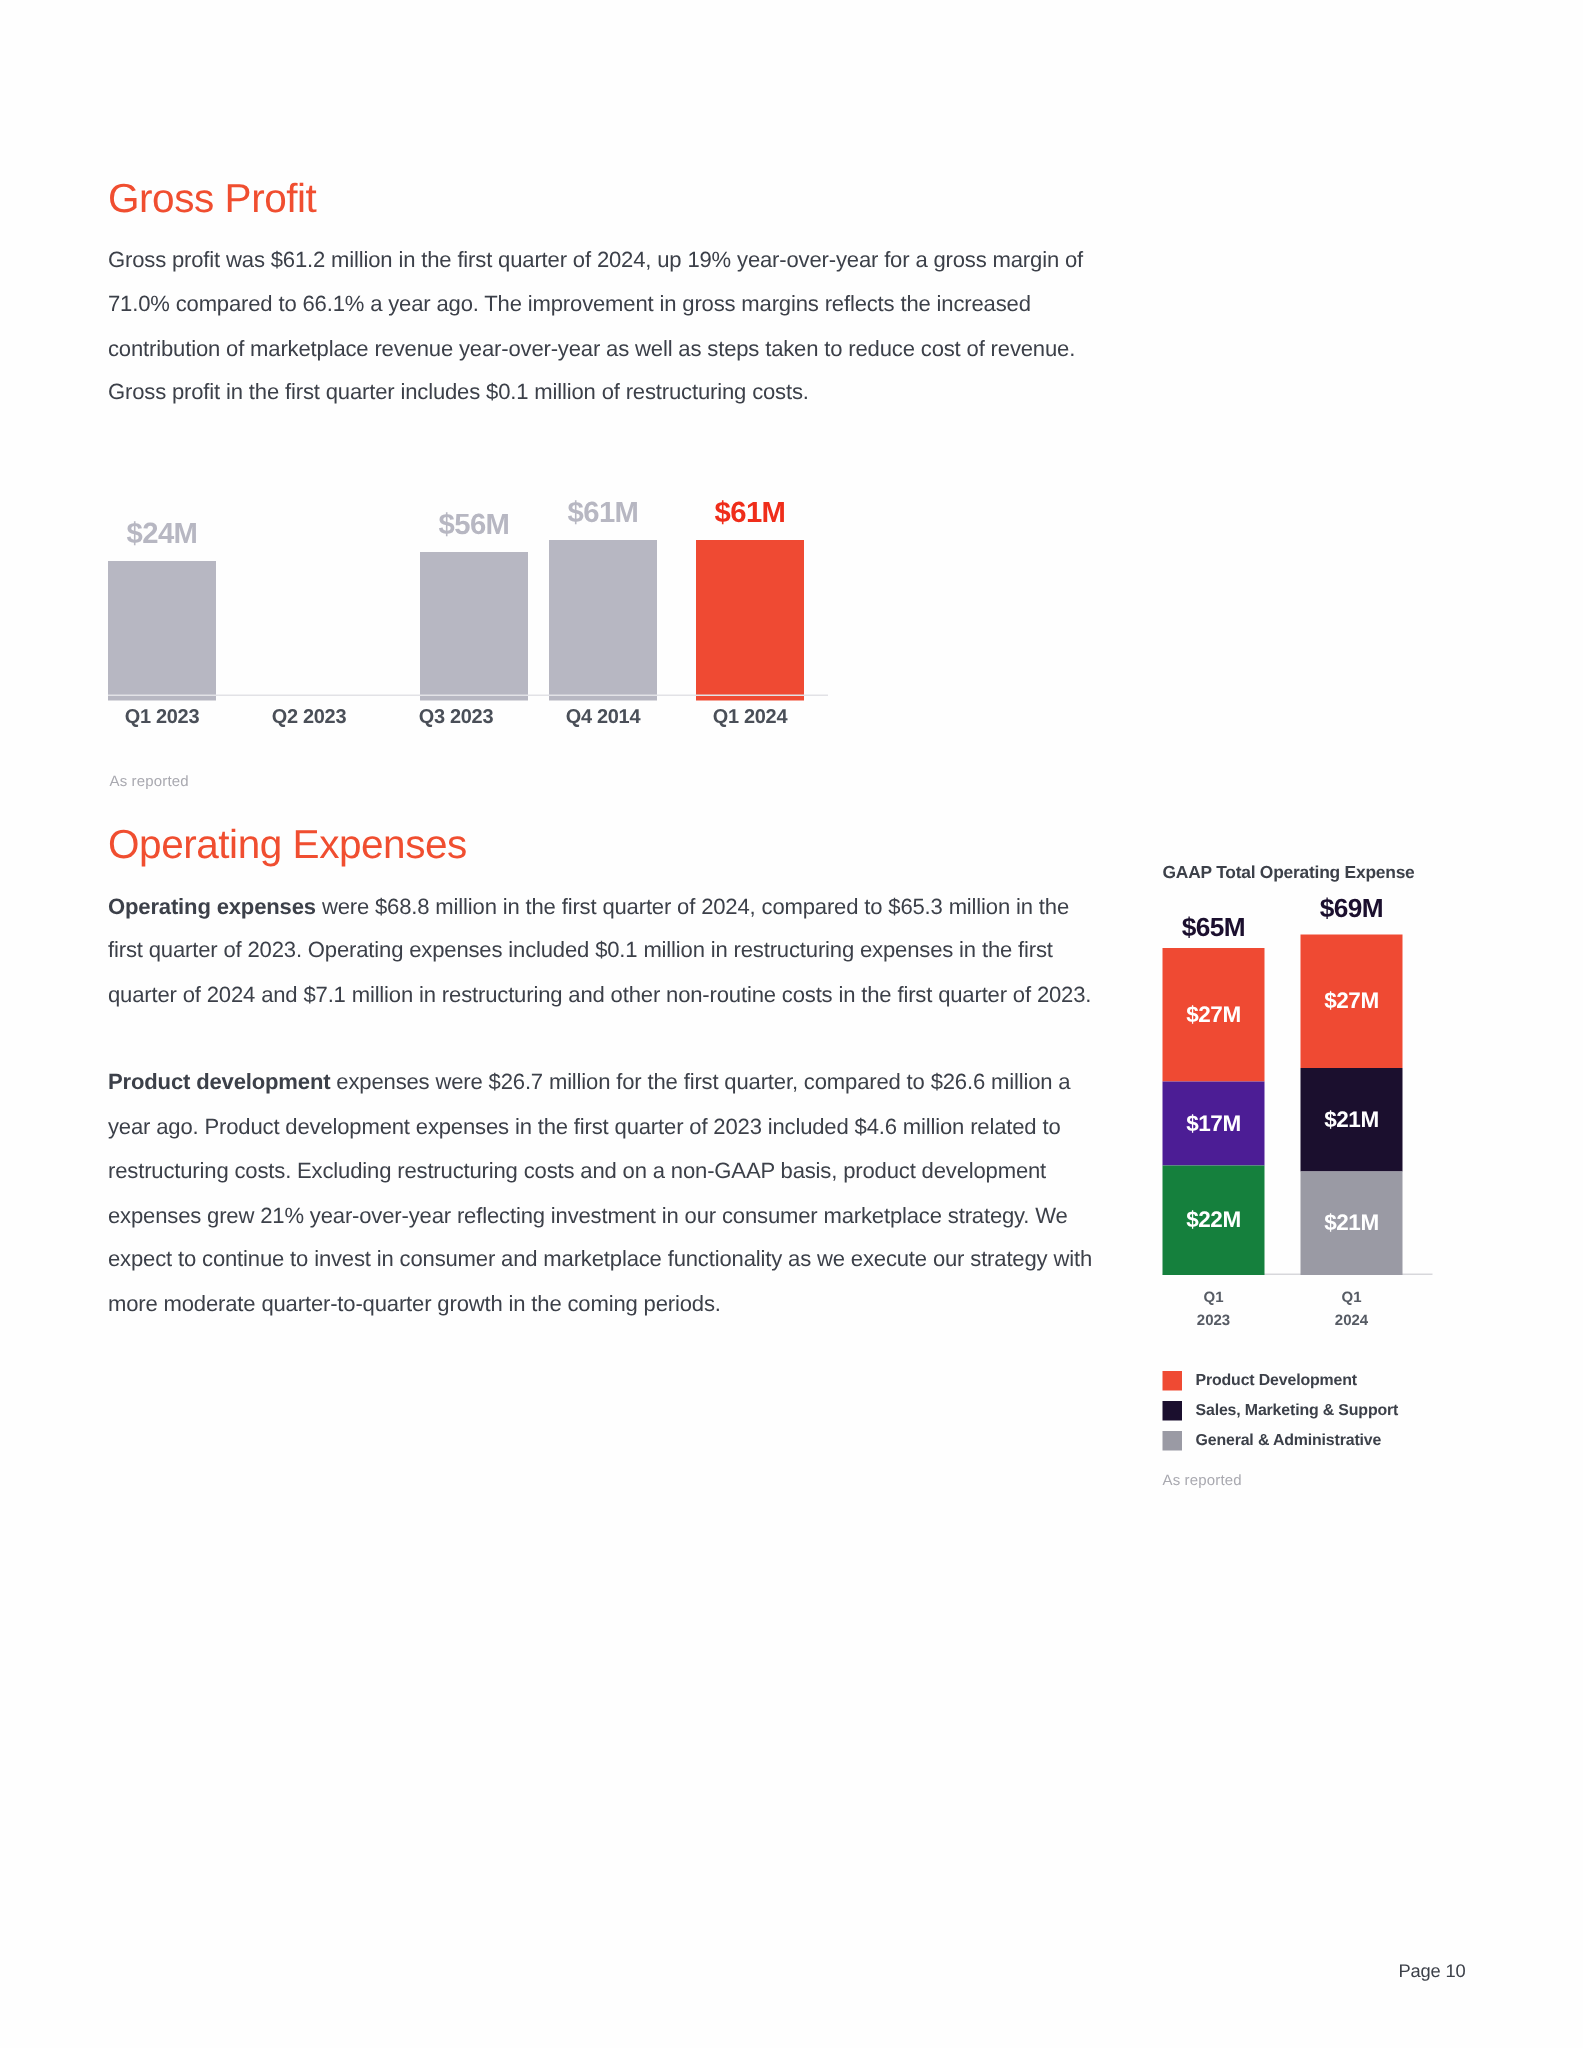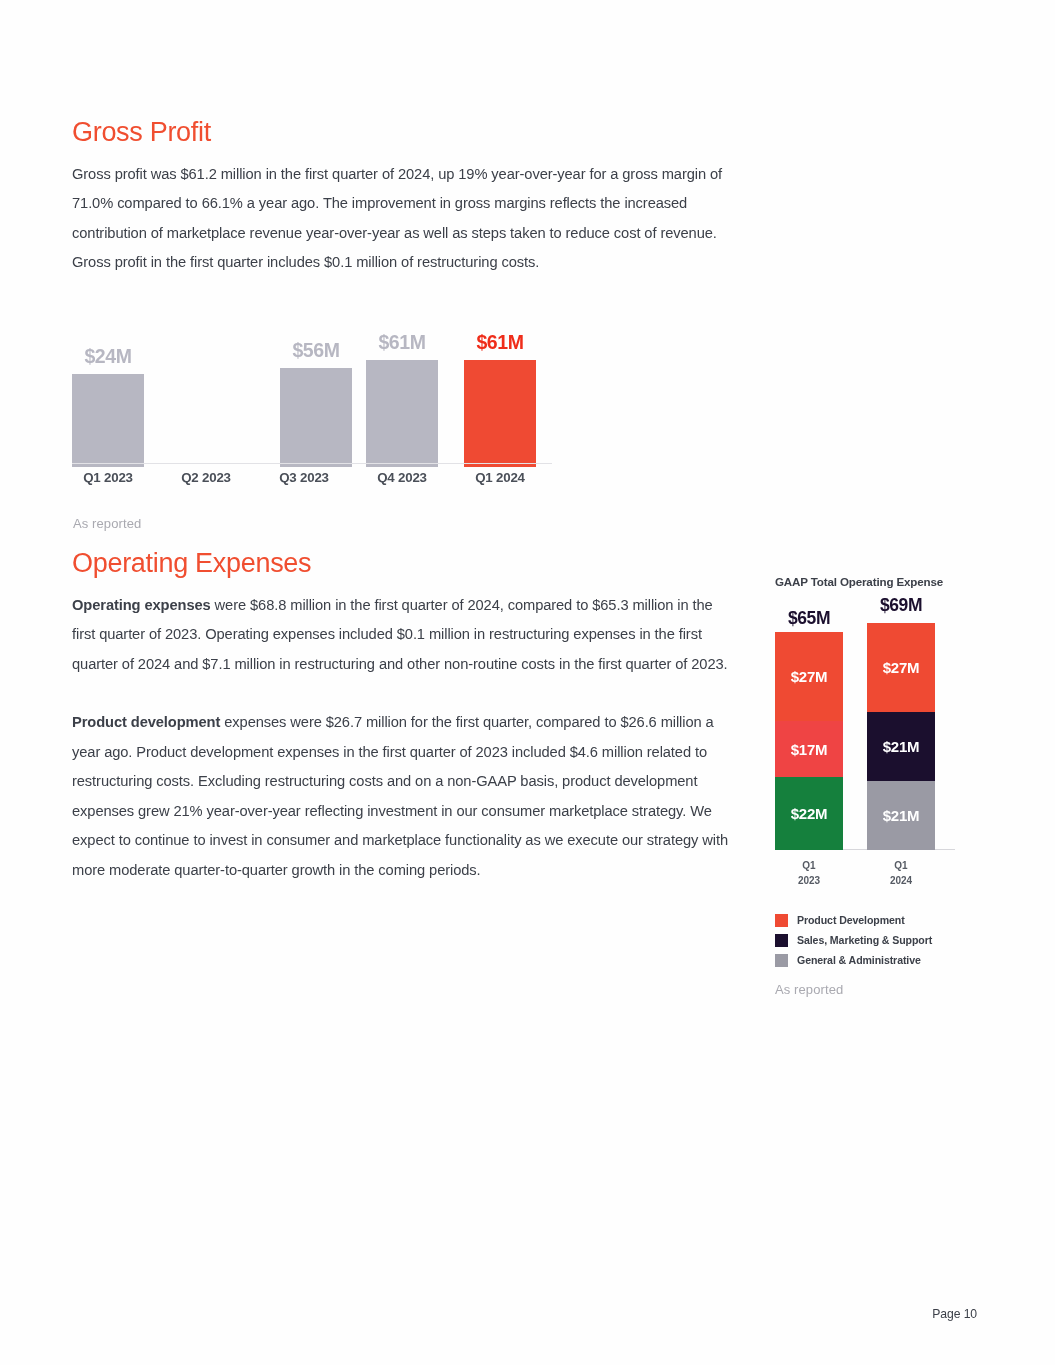--- a/index.html
+++ b/index.html
@@ -103,21 +103,21 @@
     position: absolute;
     width: 90px;
     text-align: center;
     font-size: 13.3px;
     font-weight: bold;
     color: #4a4f58;
     letter-spacing: -0.2px;
   }
   .as-reported {
     position: absolute;
-    font-size: 13px;
+    font-size: 10px;
     color: #a9a9b0;
     letter-spacing: 0.1px;
   }
 
   
   .oe-chart {
     position: absolute;
     left: 775px;
     top: 575px;
     width: 200px;
@@ -260,39 +260,39 @@
           <div class="gp-val" style="bottom: 113px; color: rgb(239, 45, 26);">$61M</div>
           <div class="gp-bar" style="height: 107px; background: rgb(239, 74, 51);"></div>
         </div>
       </div>
   </div>
   <div class="gp-axis" style="left:72px;"></div>
   <div class="gp-labels" id="gp-labels" style="left:72px;">
       <div class="gp-label" style="left: -9px;">Q1 2023</div>
       <div class="gp-label" style="left: 89px;">Q2 2023</div>
       <div class="gp-label" style="left: 187px;">Q3 2023</div>
-      <div class="gp-label" style="left: 285px;">Q4 2023</div>
+      <div class="gp-label" style="left: 285px;">Q4 2014</div>
       <div class="gp-label" style="left: 383px;">Q1 2024</div>
     </div>
   <div class="as-reported" style="left:73px; top:516px;">As reported</div>
 
   <div class="left-col" style="top:549px;">
     <h1 class="section-heading">Operating Expenses</h1>
     <p class="body-text"><span class="lead">Operating expenses</span><span> were $68.8 million in the first quarter of 2024, compared to $65.3 million in the first quarter of 2023. Operating expenses included $0.1 million in restructuring expenses in the first quarter of 2024 and $7.1 million in restructuring and other non-routine costs in the first quarter of 2023.</span></p>
     <p class="body-text"><span class="lead">Product development</span><span> expenses were $26.7 million for the first quarter, compared to $26.6 million a year ago. Product development expenses in the first quarter of 2023 included $4.6 million related to restructuring costs. Excluding restructuring costs and on a non-GAAP basis, product development expenses grew 21% year-over-year reflecting investment in our consumer marketplace strategy. We expect to continue to invest in consumer and marketplace functionality as we execute our strategy with more moderate quarter-to-quarter growth in the coming periods.</span></p>
   </div>
 
   <div class="oe-chart">
     <div class="oe-title">GAAP Total Operating Expense</div>
     <div class="oe-plot" id="oe-plot">
       <div class="oe-baseline"></div>
     <div class="oe-col c0">
           <div class="oe-total" style="bottom: 220.783px;">$65M</div>
           <div class="oe-seg" style="height: 89px; background: rgb(239, 74, 51);">$27M</div>
-          <div class="oe-seg" style="height: 56px; background: #ef4444;">$17M</div>
+          <div class="oe-seg" style="height: 56px; background: #4c1d95;">$17M</div>
           <div class="oe-seg" style="height: 73px; background: #15803d;">$22M</div>
         </div>
         <div class="oe-col c1">
           <div class="oe-total" style="bottom: 234px;">$69M</div>
           <div class="oe-seg" style="height: 89px; background: rgb(239, 74, 51);">$27M</div>
           <div class="oe-seg" style="height: 69px; background: rgb(27, 15, 46);">$21M</div>
           <div class="oe-seg" style="height: 69px; background: rgb(154, 154, 164);">$21M</div>
         </div>
       </div>
     <div class="oe-xlabels" id="oe-xlabels">

